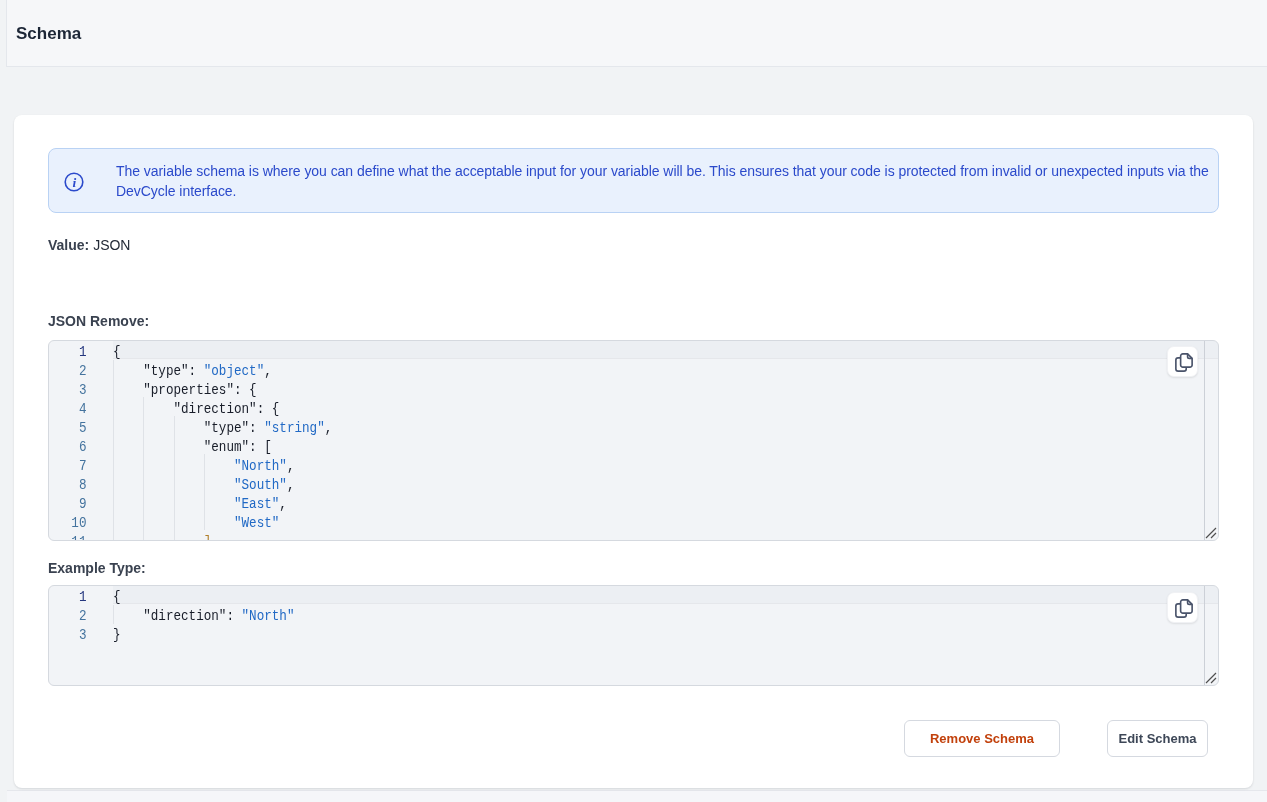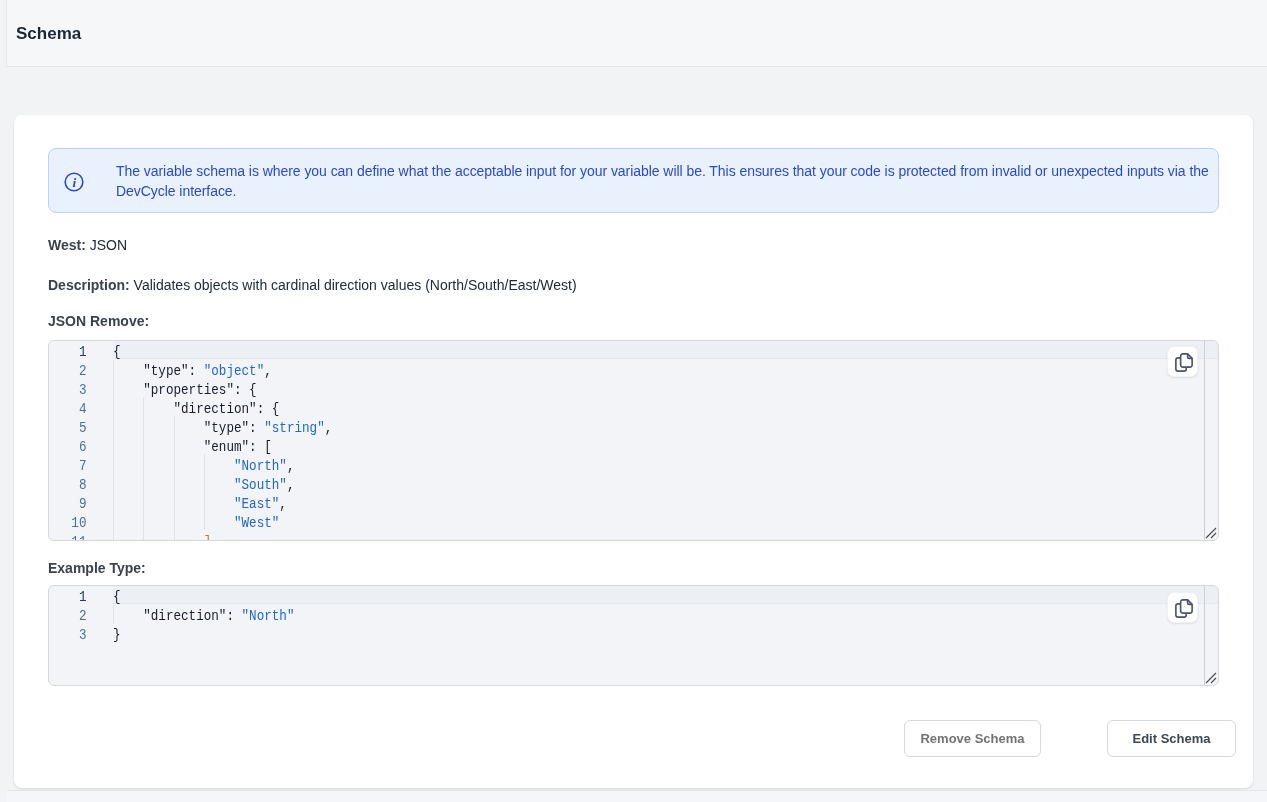--- a/index.html
+++ b/index.html
@@ -50,22 +50,21 @@
     </div>
   <div class="botband"></div>
   <div class="card">
     <div class="alert">
       <svg width="22" height="22" viewBox="0 0 22 22">
         <circle cx="11" cy="11" r="8.8" fill="none" stroke="#2b4acb" stroke-width="1.6"></circle>
         <text x="11.3" y="15.6" text-anchor="middle" font-family="Liberation Serif" font-style="italic" font-weight="bold" font-size="13.5" fill="#2b4acb">i</text>
       </svg>
       <div class="txt">The variable schema is where you can define what the acceptable input for your variable will be. This ensures that your code is protected from invalid or unexpected inputs via the DevCycle interface.</div>
     </div>
-    <div class="row" style="top:120px"><b>West:</b> JSON</div>
-    <div class="row" style="top:160px"><b>Description:</b> Validates objects with cardinal direction values (North/South/East/West)</div>
+    <div class="row" style="top:120px"><b>Value:</b> JSON</div>
     <div class="row" style="top:196px"><b>JSON Remove:</b></div>
 
     <div class="ed" style="top:225px; height:201px;">
       <div class="inner">
         <div class="r1tint"></div>
         <div class="r1line"></div>
         <div class="vl" style="left:63.5px; top:19px; bottom:0;"></div>
         <div class="vl" style="left:94px; top:56px; bottom:0;"></div>
         <div class="vl" style="left:124.5px; top:75px; bottom:0;"></div>
         <div class="vl" style="left:154.5px; top:113px; height:76px;"></div>
@@ -113,16 +112,16 @@
             <path d="M11.9,0.8 H7.4 a2.1,2.1 0 0,0 -2.1,2.1 v8.4 a2.1,2.1 0 0,0 2.1,2.1 h6.7 a2.1,2.1 0 0,0 2.1,-2.1 V5.1 Z" fill="#fff"></path>
             <path d="M11.9,0.8 V3.5 a1.6,1.6 0 0,0 1.6,1.6 h2.7"></path>
           </svg>
         </div>
         <svg class="grip" width="13" height="13" viewBox="0 0 13 13">
           <path d="M2,12 L12,2 M7,12 L12,7" stroke="#4f4f4f" stroke-width="1.2"></path>
         </svg>
       </div>
     </div>
 
-    <div class="btn" style="left:890px; width:137px; color:#737373;">Remove Schema</div>
-    <div class="btn" style="left:1093px; width:129px; color:#3d4757;">Edit Schema</div>
+    <div class="btn" style="left:890px; width:156px; color:#c2410c;">Remove Schema</div>
+    <div class="btn" style="left:1093px; width:101px; color:#3d4757;">Edit Schema</div>
   </div>
 </div>
 
 </body></html>

